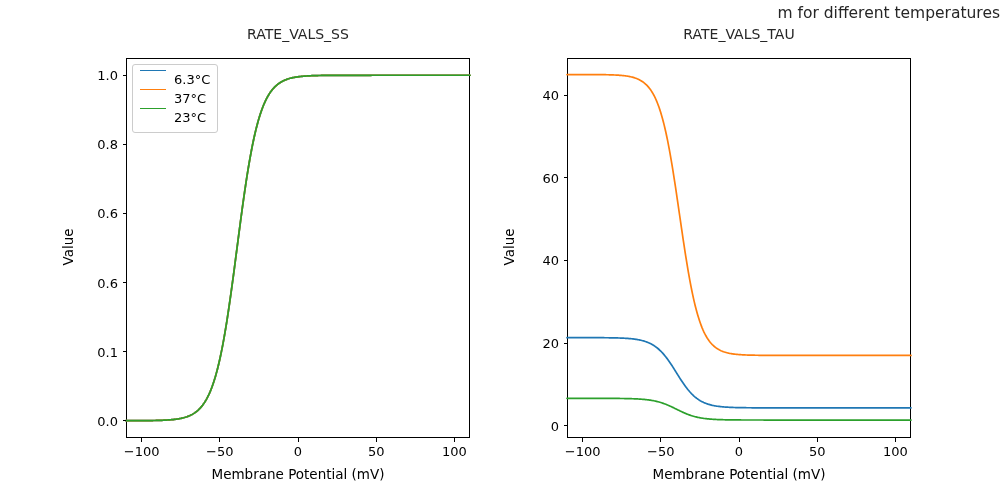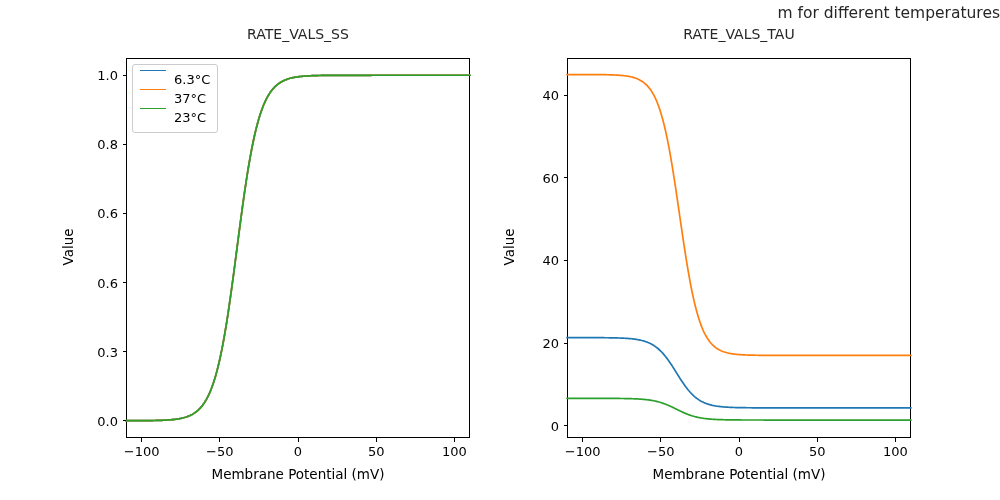--- a/index.html
+++ b/index.html
@@ -59,21 +59,21 @@
         <div class="tick-label xtick" style="left: 219.818px; top: 444px;">−50</div>
         <div class="tickmark" style="left: 297.5px; top: 438px; width: 1px; height: 3.5px;"></div>
         <div class="tick-label xtick" style="left: 298px; top: 444px;">0</div>
         <div class="tickmark" style="left: 375.682px; top: 438px; width: 1px; height: 3.5px;"></div>
         <div class="tick-label xtick" style="left: 376.182px; top: 444px;">50</div>
         <div class="tickmark" style="left: 453.864px; top: 438px; width: 1px; height: 3.5px;"></div>
         <div class="tick-label xtick" style="left: 454.364px; top: 444px;">100</div>
         <div class="tickmark" style="left: 122.5px; top: 420.227px; width: 3.5px; height: 1px;"></div>
         <div class="tick-label ytick" style="left: 66px; width: 52px; top: 420.727px;">0.0</div>
         <div class="tickmark" style="left: 122.5px; top: 351.136px; width: 3.5px; height: 1px;"></div>
-        <div class="tick-label ytick" style="left: 66px; width: 52px; top: 351.636px;">0.3</div>
+        <div class="tick-label ytick" style="left: 66px; width: 52px; top: 351.636px;">0.1</div>
         <div class="tickmark" style="left: 122.5px; top: 282.045px; width: 3.5px; height: 1px;"></div>
         <div class="tick-label ytick" style="left: 66px; width: 52px; top: 282.545px;">0.6</div>
         <div class="tickmark" style="left: 122.5px; top: 212.955px; width: 3.5px; height: 1px;"></div>
         <div class="tick-label ytick" style="left: 66px; width: 52px; top: 213.455px;">0.6</div>
         <div class="tickmark" style="left: 122.5px; top: 143.864px; width: 3.5px; height: 1px;"></div>
         <div class="tick-label ytick" style="left: 66px; width: 52px; top: 144.364px;">0.8</div>
         <div class="tickmark" style="left: 122.5px; top: 74.7727px; width: 3.5px; height: 1px;"></div>
         <div class="tick-label ytick" style="left: 66px; width: 52px; top: 75.2727px;">1.0</div>
       </div>
     <div class="axis-label xlabel" id="xlabel-left" style="left: 298px; top: 466px;">Membrane Potential (mV)</div>

